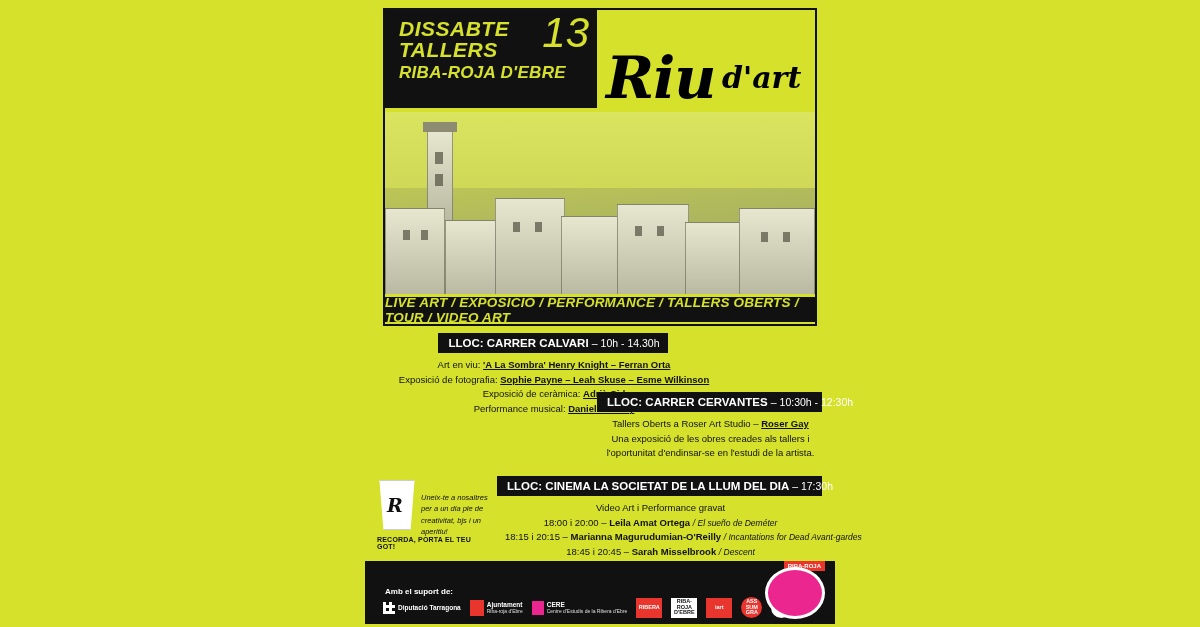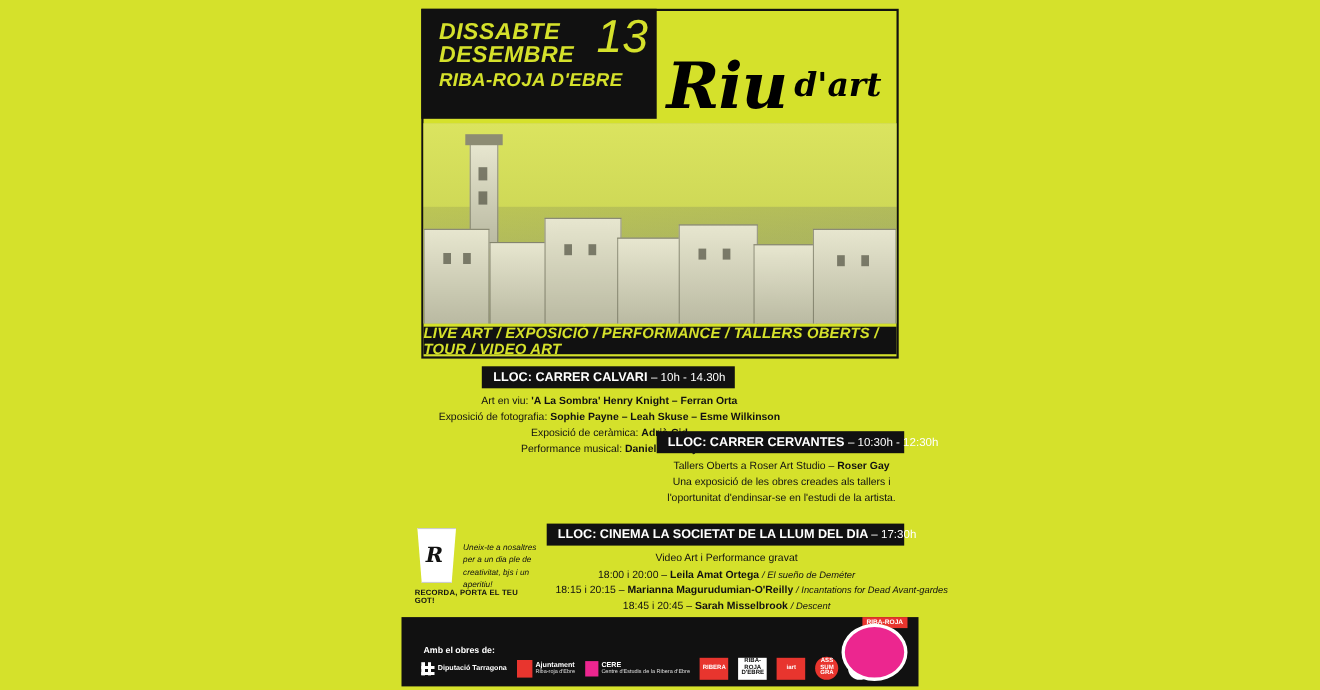--- a/index.html
+++ b/index.html
@@ -129,21 +129,21 @@
     font-size: 11.5px; font-weight: bold;
     padding: 4px 8px 4px 10px;
     display: inline-block;
     white-space: nowrap;
   }
   .blk-title .time { font-weight: normal; font-size: 10.5px; }
   .blk-body {
     font-size: 9.5px; color: #111; line-height: 1.55;
     padding: 5px 6px 4px 8px;
   }
-  .blk-body b { font-weight: bold; }
+  .blk-body b { font-weight: bold; text-decoration: underline; }
   .sec { position: absolute; text-align: center; }
 
   #sec-calvari { left: 383px; top: 333px; width: 340px; }
   #sec-cervantes { left: 597px; top: 392px; width: 225px; }
   #sec-placa { left: 383px; top: 411px; width: 207px; }
   #sec-cinema { left: 497px; top: 476px; width: 325px; }
 
   #sec-cervantes .blk-title, #sec-cinema .blk-title { display: block; }
 
   .cinema-line { white-space: nowrap; }
@@ -227,21 +227,21 @@
 </style>
 </head>
 <body>
 
 <div class="poster">
 
   <div class="header-frame"></div>
 
   <div class="date-box">
     <div class="date-line1">DISSABTE</div>
-    <div class="date-line2">DESEMBRE</div>
+    <div class="date-line2">TALLERS</div>
     <div class="date-line3">RIBA-ROJA D'EBRE</div>
     <div class="date-day">13</div>
   </div>
 
   <div class="logo">
     <div class="logo-main">Riu</div>
     <div class="logo-dart">d'art</div>
     <div class="logo-street">street</div>
     <div class="logo-fest">FEST</div>
     <div class="logo-splat"></div>
@@ -325,21 +325,21 @@
   </div>
 
   <div class="promo">
     <div class="cup"></div>
     <div class="cup-r">R</div>
     <div class="promo-txt">Uneix-te a nosaltres per a un dia ple de creativitat, bjs i un aperitiu!</div>
     <div class="promo-foot">RECORDA, PORTA EL TEU GOT!</div>
   </div>
 
   <div class="footer">
-    <div class="footer-label">Amb el obres de:</div>
+    <div class="footer-label">Amb el suport de:</div>
     <div class="logos">
       <div class="lg">
         <div class="dot-grid"></div>
         <div class="lg-txt">Diputació Tarragona</div>
       </div>
       <div class="lg">
         <div class="chip" style="background:#e8352e;width:14px;height:16px;"></div>
         <div>
           <div class="lg-txt">Ajuntament</div>
           <div class="lg-sub">Riba-roja d'Ebre</div>

